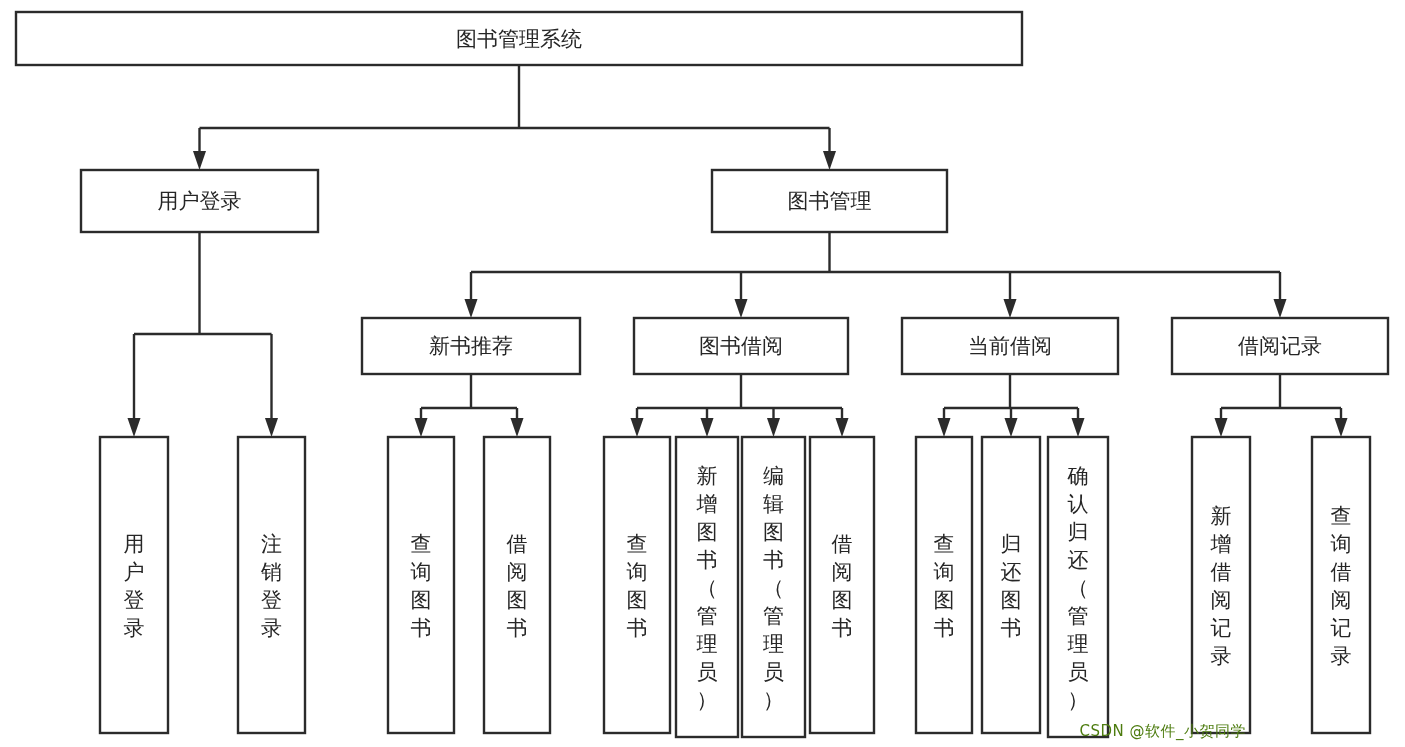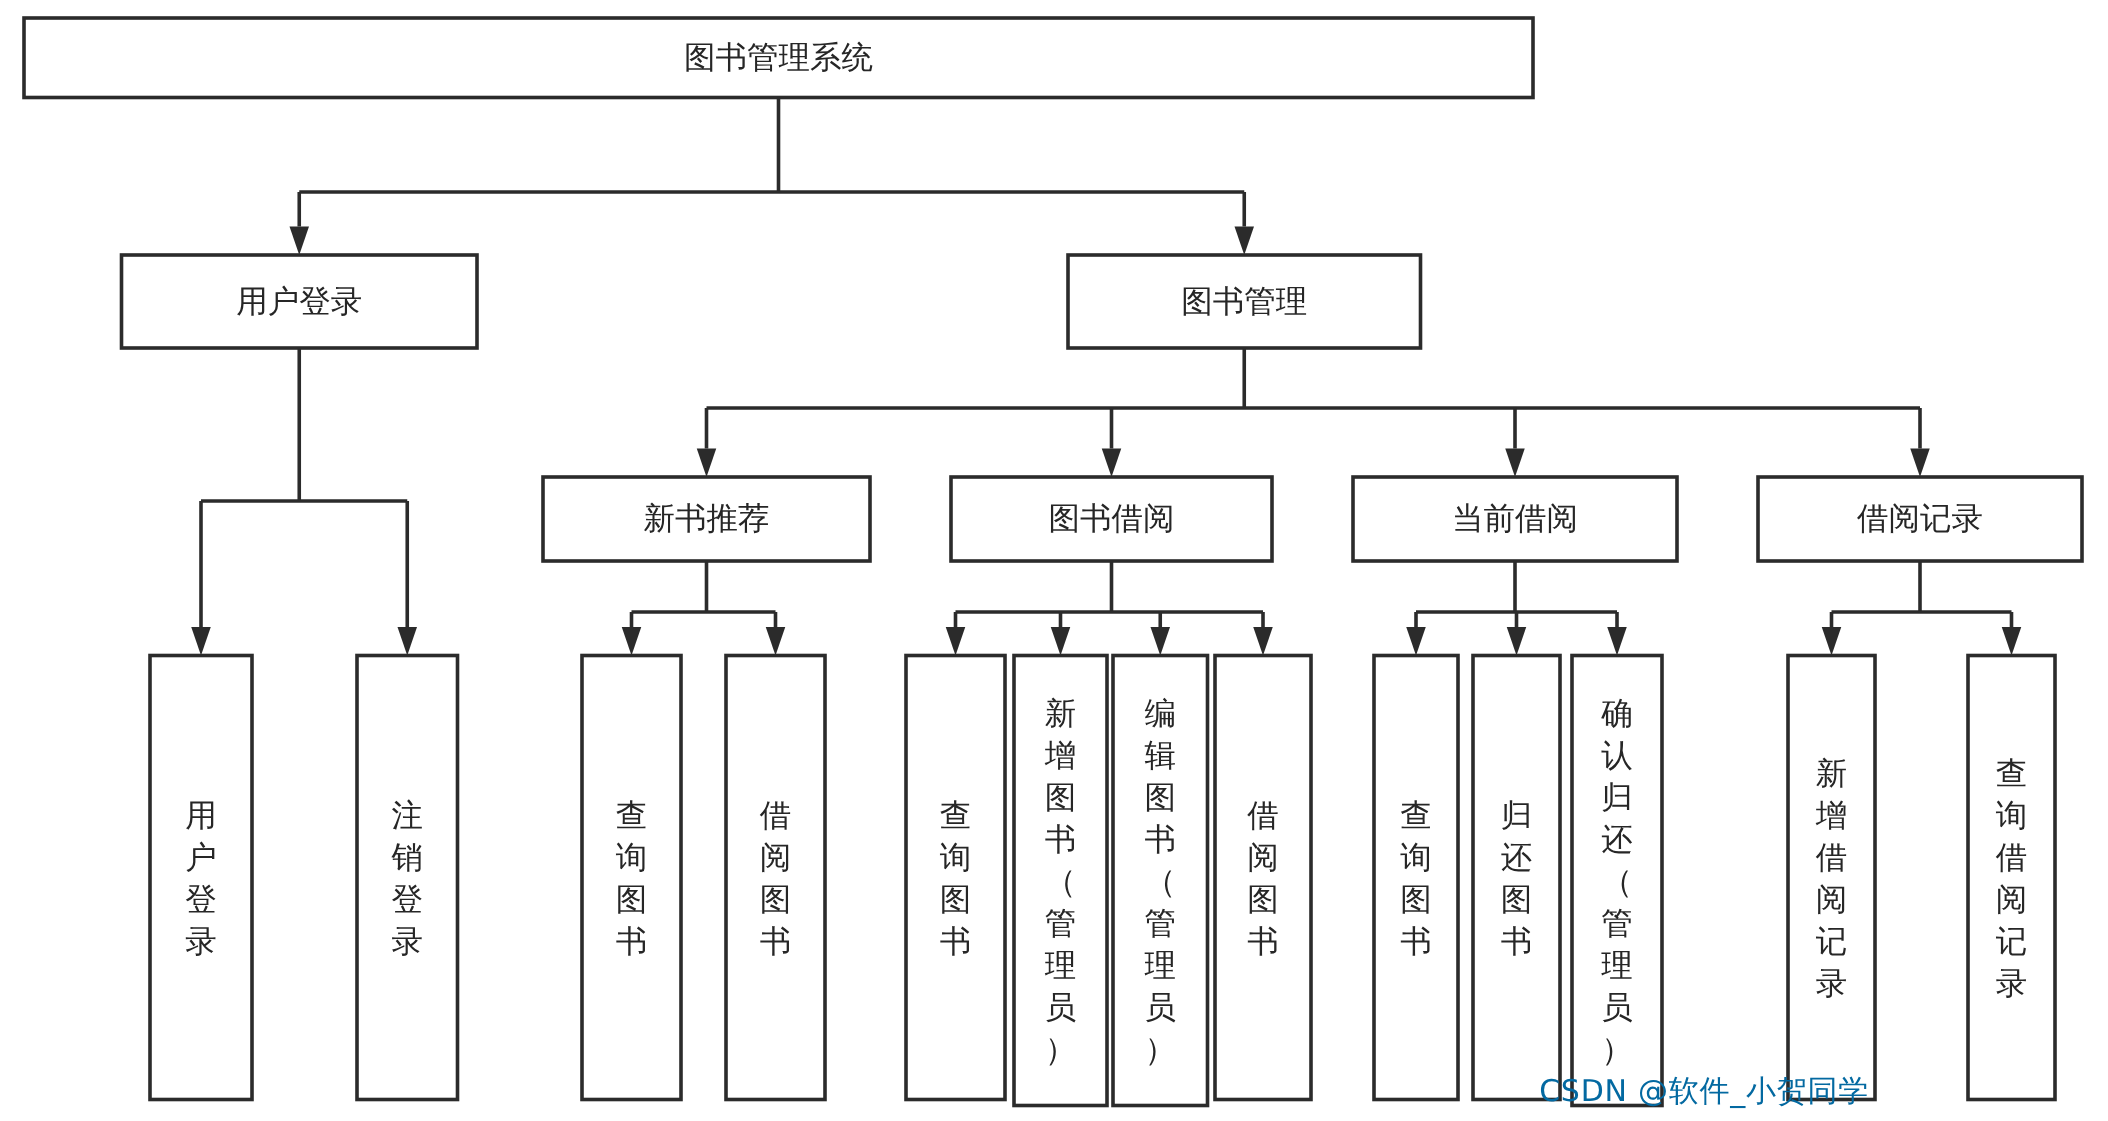--- a/index.html
+++ b/index.html
@@ -53,22 +53,22 @@
     font-family: "DejaVu Sans", "Liberation Sans", sans-serif;
     font-size: 21px;
     fill: #262626;
     text-anchor: middle;
   }
   .watermark {
     position: absolute;
     right: 8px;
     bottom: 6px;
     font-family: "DejaVu Sans", "Liberation Sans", sans-serif;
-    font-size: 20px;
-    color: #0369a1;
+    font-size: 15px;
+    color: #4d7c0f;
     letter-spacing: 0.5px;
     white-space: nowrap;
     user-select: none;
   }
 </style>
 </head>
 <body>
 
 <div id="diagram-root">
   <svg id="tree-svg" viewBox="0 0 1405 747" xmlns="http://www.w3.org/2000/svg">

